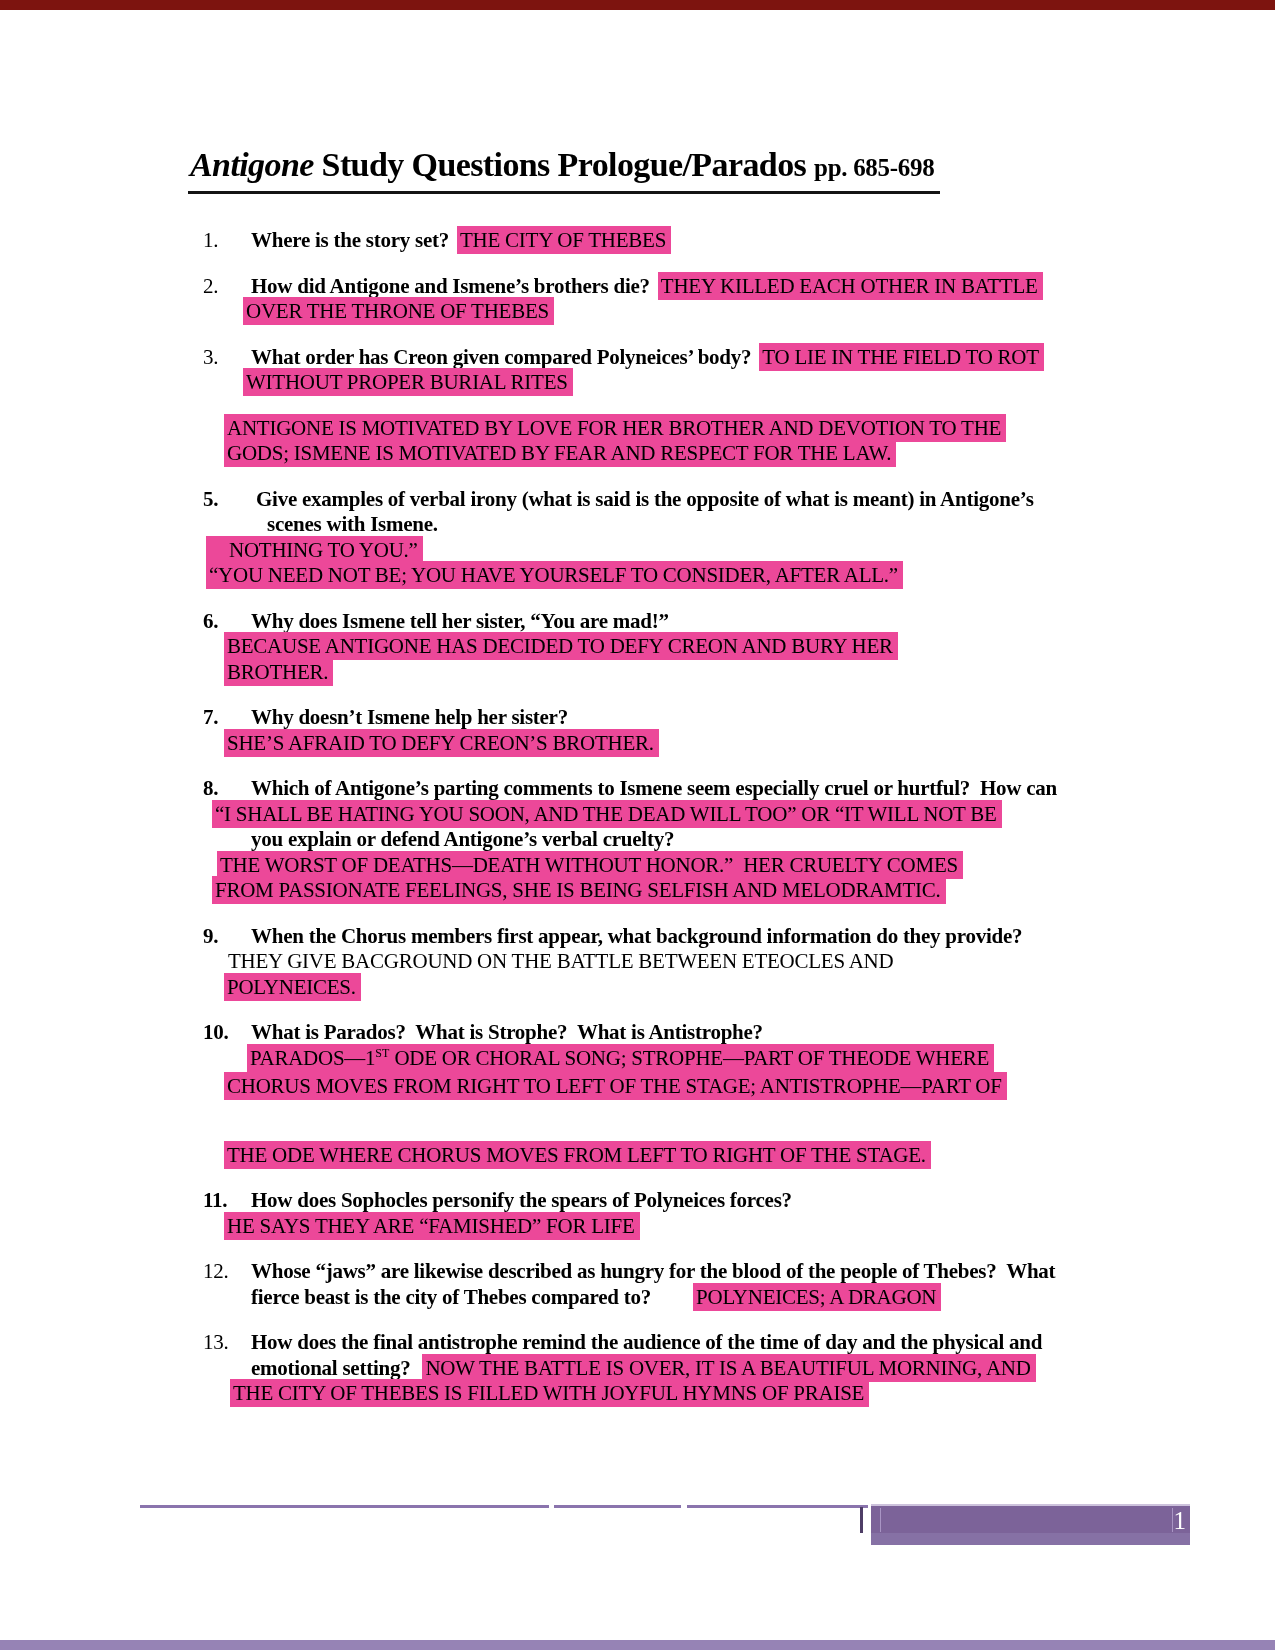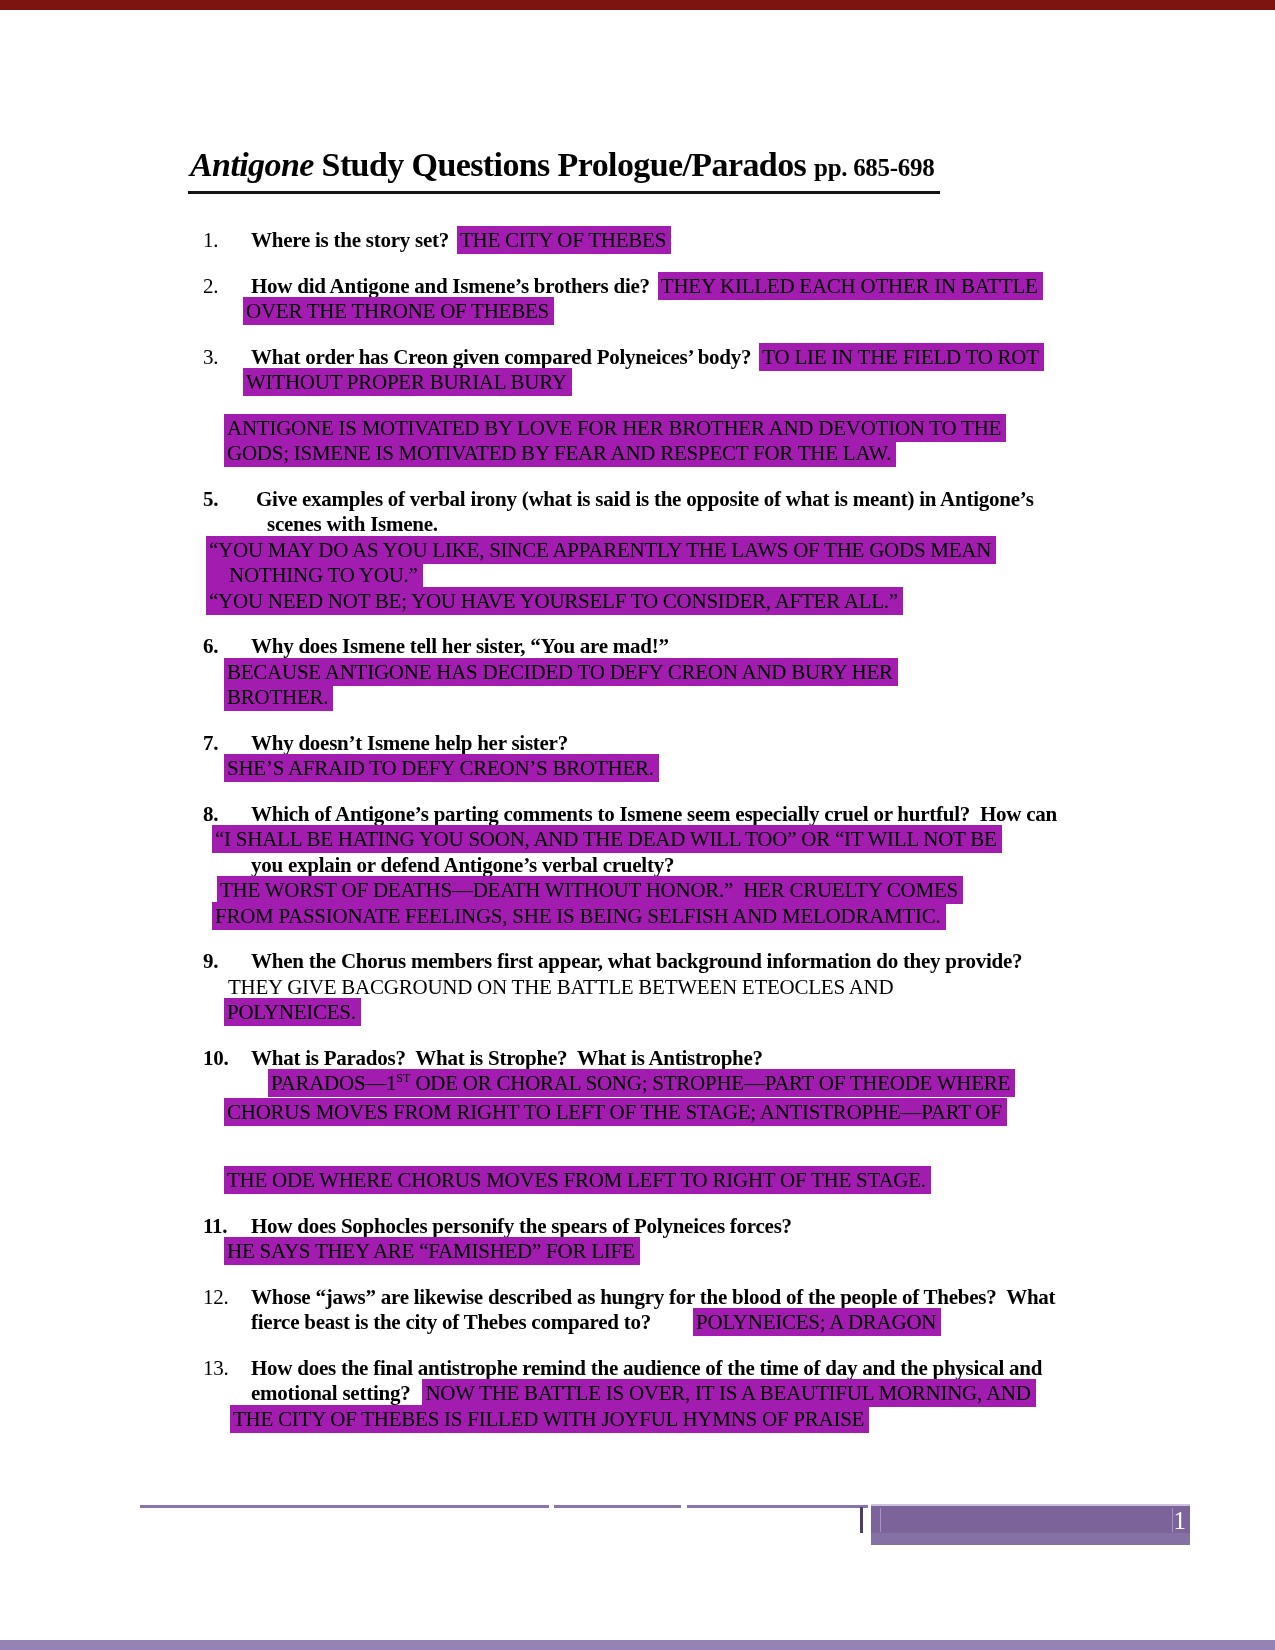--- a/index.html
+++ b/index.html
@@ -12,21 +12,21 @@
          border-bottom:3px solid #141414;padding:0 6px 4px 2px;}
   .title .it{font-style:italic;}
   .title .suffix{font-size:25px;letter-spacing:-0.3px;}
   .qa{position:absolute;left:203px;top:228px;width:1010px;font-size:21px;
       line-height:25.5px;letter-spacing:-0.25px;}
   .item{margin:0 0 20px 0;}
   .line{white-space:nowrap;}
   .num{display:inline-block;width:48px;}
   .num.b{font-weight:bold;}
   .q{font-weight:bold;}
-  .hl{background:#a21caf;padding:2px 5px 2px 3px;}
+  .hl{background:#ec4899;padding:2px 5px 2px 3px;}
   .ansp{background:none;}
   .sup{font-size:12px;position:relative;top:-8px;letter-spacing:0;}
   .gap{display:inline-block;}
   .f-seg{position:absolute;top:1505px;height:3px;background:#8a74ad;}
   .f-seg.s1{left:140px;width:409px;}
   .f-seg.s2{left:554px;width:127px;}
   .f-seg.s3{left:687px;width:181px;}
   .box-tick{position:absolute;left:860px;top:1507px;width:3px;height:26px;background:#4e3d66;}
   .page-box{position:absolute;left:871px;top:1504px;width:319px;height:41px;
             background:#7c6399;border-top:2px solid #cdc2dc;box-sizing:border-box;}
@@ -50,30 +50,29 @@
   <div class="qa">
       <div class="item">
         <div class="line"><span class="num">1.</span><span class="q">Where is the story set?</span><span class="gap" style="width: 8px;"></span><span class="hl">THE CITY OF THEBES</span></div>
       </div>
       <div class="item">
         <div class="line"><span class="num">2.</span><span class="q">How did Antigone and Ismene’s brothers die?</span><span class="gap" style="width: 8px;"></span><span class="hl">THEY KILLED EACH OTHER IN BATTLE</span></div>
         <div class="line" style="margin-left: 40px;"><span class="hl">OVER THE THRONE OF THEBES</span></div>
       </div>
       <div class="item">
         <div class="line"><span class="num">3.</span><span class="q">What order has Creon given compared Polyneices’ body?</span><span class="gap" style="width: 8px;"></span><span class="hl">TO LIE IN THE FIELD TO ROT</span></div>
-        <div class="line" style="margin-left: 40px;"><span class="hl">WITHOUT PROPER BURIAL BURY</span></div>
+        <div class="line" style="margin-left: 40px;"><span class="hl">WITHOUT PROPER BURIAL RITES</span></div>
       </div>
       <div class="item">
         <div class="line" style="margin-left: 21px;"><span class="hl">ANTIGONE IS MOTIVATED BY LOVE FOR HER BROTHER AND DEVOTION TO THE</span></div>
         <div class="line" style="margin-left: 21px;"><span class="hl">GODS; ISMENE IS MOTIVATED BY FEAR AND RESPECT FOR THE LAW.</span></div>
       </div>
       <div class="item">
         <div class="line"><span class="num b">5.</span><span class="q">&nbsp;Give examples of verbal irony (what is said is the opposite of what is meant) in Antigone’s</span></div>
         <div class="line" style="margin-left: 64px;"><span class="q">scenes with Ismene.</span></div>
-        <div class="line" style="margin-left: 3px;"><span class="hl">“YOU MAY DO AS YOU LIKE, SINCE APPARENTLY THE LAWS OF THE GODS MEAN</span></div>
         <div class="line" style="margin-left: 3px;"><span class="hl" style="padding-left: 23px;">NOTHING TO YOU.”</span></div>
         <div class="line" style="margin-left: 3px;"><span class="hl">“YOU NEED NOT BE; YOU HAVE YOURSELF TO CONSIDER, AFTER ALL.”</span></div>
       </div>
       <div class="item">
         <div class="line"><span class="num b">6.</span><span class="q">Why does Ismene tell her sister, “You are mad!”</span></div>
         <div class="line" style="margin-left: 21px;"><span class="hl">BECAUSE ANTIGONE HAS DECIDED TO DEFY CREON AND BURY HER</span></div>
         <div class="line" style="margin-left: 21px;"><span class="hl">BROTHER.</span></div>
       </div>
       <div class="item">
         <div class="line"><span class="num b">7.</span><span class="q">Why doesn’t Ismene help her sister?</span></div>
@@ -86,21 +85,21 @@
         <div class="line" style="margin-left: 14px;"><span class="hl">THE WORST OF DEATHS—DEATH WITHOUT HONOR.”&nbsp; HER CRUELTY COMES</span></div>
         <div class="line" style="margin-left: 9px;"><span class="hl">FROM PASSIONATE FEELINGS, SHE IS BEING SELFISH AND MELODRAMTIC.</span></div>
       </div>
       <div class="item">
         <div class="line"><span class="num b">9.</span><span class="q">When the Chorus members first appear, what background information do they provide?</span></div>
         <div class="line" style="margin-left: 25px;"><span class="ansp">THEY GIVE BACGROUND ON THE BATTLE BETWEEN ETEOCLES AND</span></div>
         <div class="line" style="margin-left: 21px;"><span class="hl">POLYNEICES.</span></div>
       </div>
       <div class="item">
         <div class="line"><span class="num b">10.</span><span class="q">What is Parados?&nbsp; What is Strophe?&nbsp; What is Antistrophe?</span></div>
-        <div class="line" style="margin-left: 21px; padding-left: 44px;"><span class="hl"><span class="">PARADOS—1</span><span class="sup">ST</span><span class=""> ODE OR CHORAL SONG; STROPHE—PART OF THEODE WHERE</span></span></div>
+        <div class="line" style=" padding-left: 44px;"><span class="hl"><span class="">PARADOS—1</span><span class="sup">ST</span><span class=""> ODE OR CHORAL SONG; STROPHE—PART OF THEODE WHERE</span></span></div>
         <div class="line" style="margin-left: 21px;"><span class="hl">CHORUS MOVES FROM RIGHT TO LEFT OF THE STAGE; ANTISTROPHE—PART OF</span></div>
         <div class="line" style="margin-left: 21px; margin-top: 43px;"><span class="hl">THE ODE WHERE CHORUS MOVES FROM LEFT TO RIGHT OF THE STAGE.</span></div>
       </div>
       <div class="item">
         <div class="line"><span class="num b">11.</span><span class="q">How does Sophocles personify the spears of Polyneices forces?</span></div>
         <div class="line" style="margin-left: 21px;"><span class="hl">HE SAYS THEY ARE “FAMISHED” FOR LIFE</span></div>
       </div>
       <div class="item">
         <div class="line"><span class="num">12.</span><span class="q">Whose “jaws” are likewise described as hungry for the blood of the people of Thebes?&nbsp; What</span></div>
         <div class="line" style="margin-left: 48px;"><span class="q">fierce beast is the city of Thebes compared to?</span><span class="gap" style="width: 42px;"></span><span class="hl">POLYNEICES; A DRAGON</span></div>

